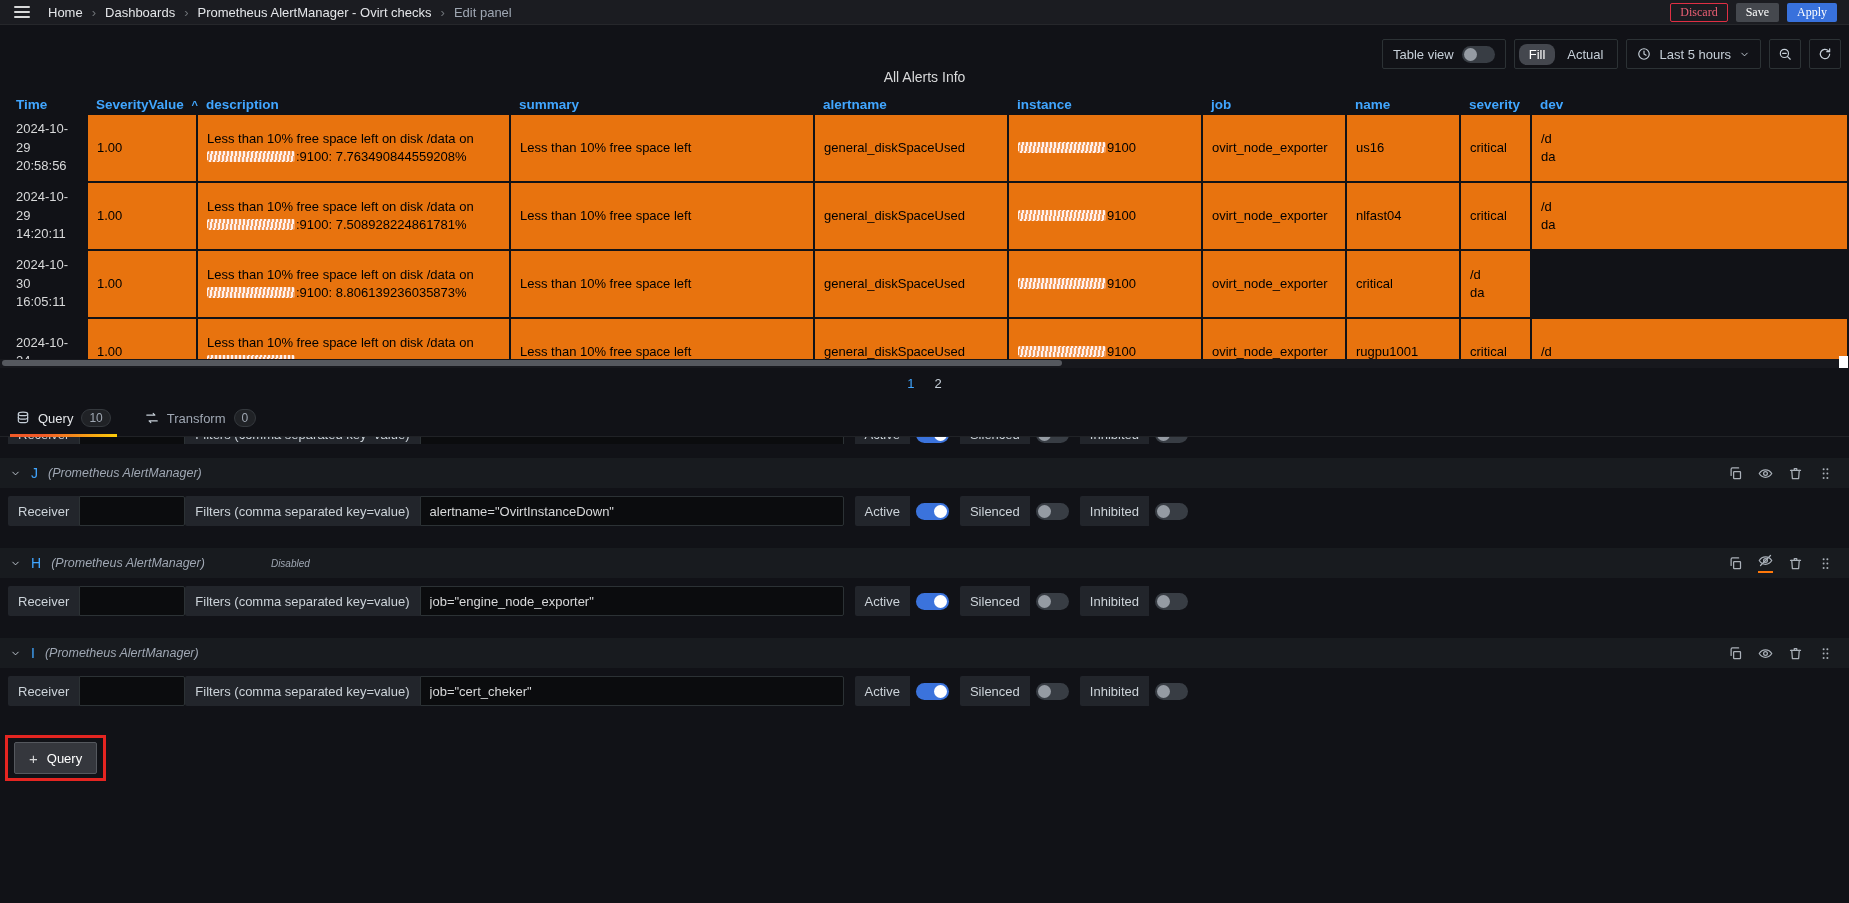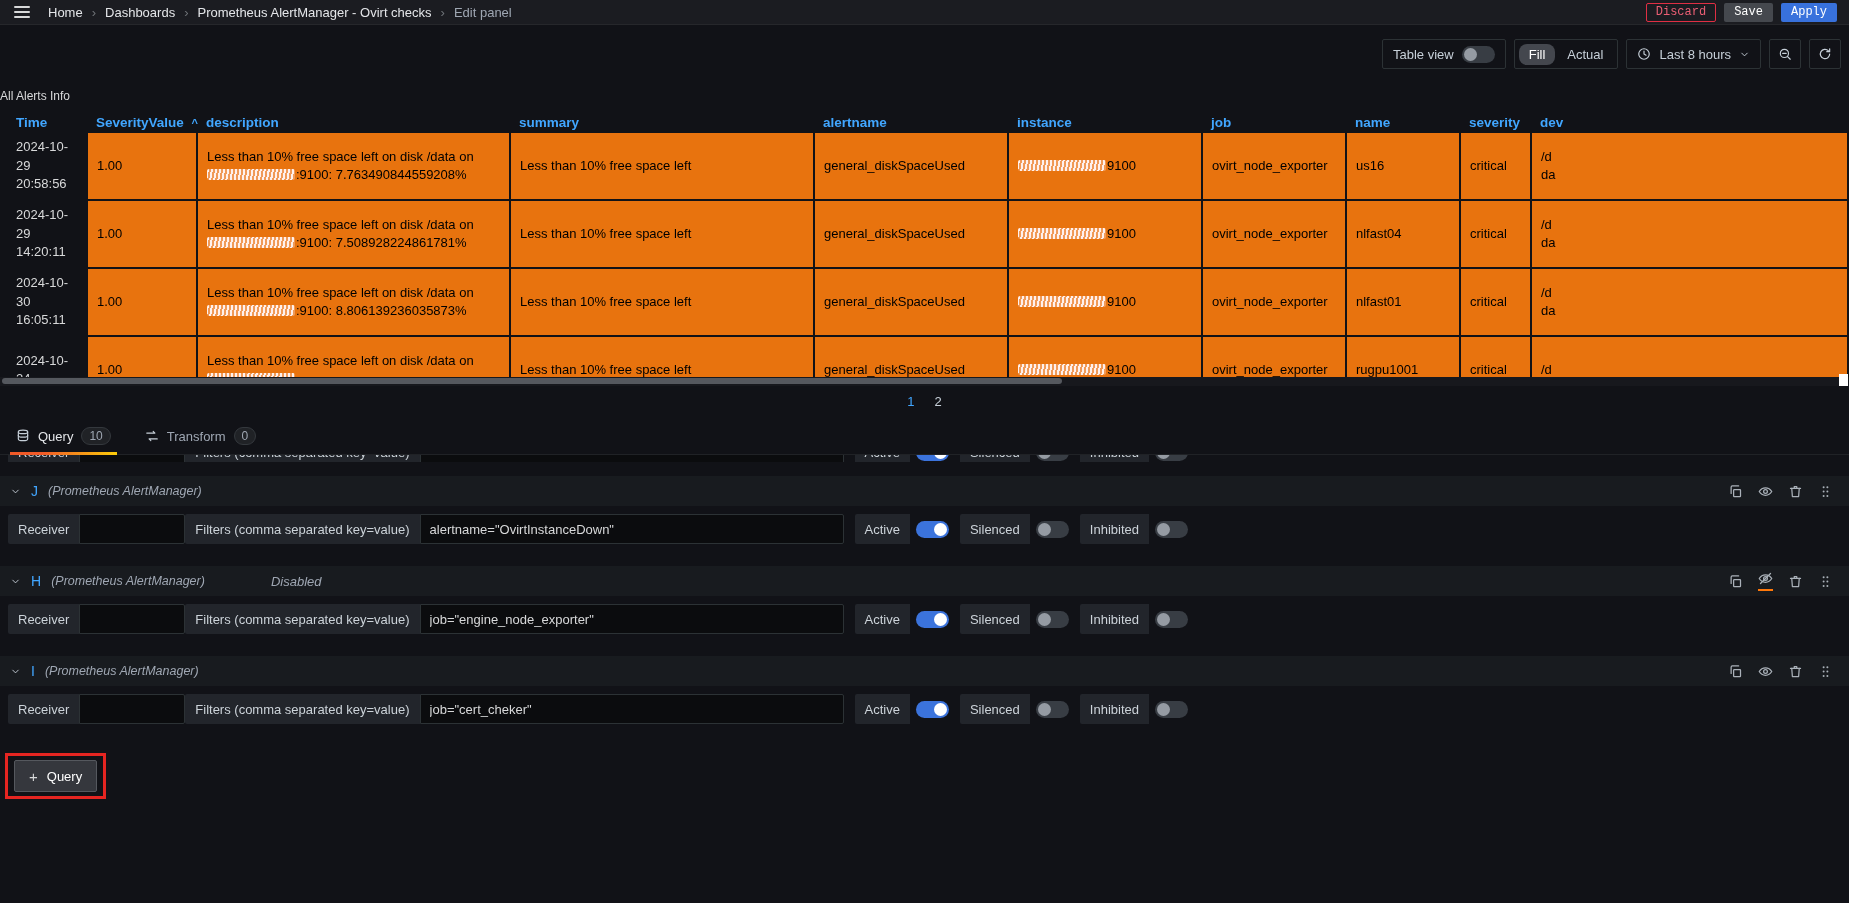--- a/index.html
+++ b/index.html
@@ -10,41 +10,41 @@
 
   
   .topnav{height:25px;background:var(--nav-bg,#1b1c21);display:flex;align-items:center;padding:0 6px;gap:10px;border-bottom:1px solid #26272b}
   .hamburger{display:flex;flex-direction:column;gap:3px;width:16px;margin:0 8px;cursor:pointer}
   .hamburger i{height:2px;background:#d8d9da;display:block;border-radius:1px}
   .crumbs{display:flex;gap:9px;align-items:flex-start}
   .crumb{color:#e4e6e9;cursor:pointer}
   .crumb.dim{color:var(--muted,#9fa7b3);cursor:default}
   .sep{color:#6e7277}
   .nav-actions{margin-left:auto;display:flex;gap:8px;padding-right:6px}
-  .btn{height:19px;padding:0 9px;font-size:12px;border-radius:2px;display:flex;align-items:center;border:1px solid transparent;cursor:pointer;color:#fff;font-family:Liberation Mono, monospace}
+  .btn{height:19px;padding:0 9px;font-size:12px;border-radius:2px;display:flex;align-items:center;border:1px solid transparent;cursor:pointer;color:#fff;font-family:Liberation Serif, serif}
   .btn.discard{background:transparent;border-color:var(--discard,#e02f44);color:#ec5f74}
   .btn.save{background:#45484e}
   .btn.apply{background:var(--apply,#3871dc)}
 
   
   .toolbar{display:flex;justify-content:flex-end;align-items:center;gap:8px;margin:14px 8px 0}
   .tool{height:30px;border:1px solid var(--input-border,#2c3235);border-radius:2px;display:flex;align-items:center;gap:8px;padding:0 10px;color:#c7d0d9;cursor:pointer;background:transparent}
   .tool .opt{padding:3px 10px;border-radius:8px;color:#c7d0d9}
   .tool .opt.sel{background:#44474e;color:#fff}
   .tool.seg{padding:0 4px;gap:2px}
   .tool.icon-only{width:32px;justify-content:center;padding:0}
 
   
   .switch{width:33px;height:17px;border-radius:9px;background:#383d44;position:relative;display:inline-block;cursor:pointer;flex:none}
   .switch .knob{position:absolute;top:2px;left:2px;width:13px;height:13px;border-radius:50%;background:#959ba3}
   .switch.on{background:var(--toggle-on,#3b73dc)}
   .switch.on .knob{left:auto;right:2px;background:#fff}
 
   
-  .panel-title{text-align:left;margin-top:20px;font-size:12px;color:#d8d9da}
+  .panel-title{text-align:center;margin-top:0;font-size:14px;color:#d8d9da}
   .tbl{margin-top:9px}
   .trow{display:grid;grid-template-columns:88px 110px 313px 304px 194px 194px 144px 114px 71px 1fr}
   .thead .hcell{color:var(--link-blue,#41a6ff);font-weight:700;padding:3px 8px;font-size:13.5px;white-space:nowrap;overflow:hidden;cursor:pointer}
   .thead .hcell:first-child{padding-left:16px}
   .tbody{height:244px;overflow:hidden}
   .trow.body{height:68px}
   .cell{background:var(--orange,#e8730e);color:#000;padding:6px 9px;border-right:2px solid var(--bg,#111217);border-bottom:2px solid var(--bg,#111217);display:flex;align-items:center;overflow:hidden;line-height:1.42}
   .cell.time{background:transparent;color:#d8d9da;padding-left:16px}
   .cell .inner{width:100%}
   .cell.dev .inner{white-space:pre-line}
@@ -66,21 +66,21 @@
     background:linear-gradient(90deg,#f05a28 30%,#fbca0a 99%)}
   .badge{border:1px solid #34383d;background:#202226;color:var(--muted,#9fa7b3);border-radius:9px;padding:0 7px;font-size:12px;height:18px;display:flex;align-items:center}
 
   
   .clip-row{height:7px;overflow:hidden}
   .clip-row .qrow{transform:translateY(-26px)}
   .qsection{margin-top:14px}
   .qhead{height:30px;background:#181b1f;display:flex;align-items:center;padding:0 16px 0 10px;gap:10px}
   .qletter{color:var(--link-blue,#41a6ff);font-size:14px;cursor:pointer}
   .qds{color:var(--muted,#9fa7b3);font-style:italic;font-size:12.5px}
-  .qdisabled{color:var(--muted,#9fa7b3);font-style:italic;font-size:13px;margin-left:56px}
+  .qdisabled{color:var(--muted,#9fa7b3);font-style:italic;font-size:10px;margin-left:56px}
   .qicons{margin-left:auto;display:flex;gap:15px;align-items:center}
   .qicons .iw{cursor:pointer;display:flex}
   .qicons svg{width:15px;height:15px;stroke:#aab1b9}
   .iw.underline{border-bottom:2px solid var(--accent-orange,#ff780a);padding-bottom:3px}
   .qrow{display:flex;padding:8px 0 8px 8px}
   .flabel{background:var(--label-bg,#22252b);height:30px;display:flex;align-items:center;padding:0 10px;color:#ccd3d9;white-space:nowrap;border-radius:2px 0 0 2px;flex:none}
   .finput{height:30px;background:var(--input-bg,#0b0c0e);border:1px solid var(--input-border,#2c3235);color:#d8d9da;padding:0 9px;font-size:13px;font-family:inherit;border-radius:0 2px 2px 0;outline:none;flex:none}
   .finput.recv{width:106px}
   .finput.filt{width:424px}
   .tgroup{display:flex;align-items:center;gap:6px;margin-left:11px}
@@ -129,21 +129,21 @@
   </div>
   <div class="tool seg">
     <span class="opt sel">Fill</span>
     <span class="opt">Actual</span>
   </div>
   <div class="tool">
     <svg class="ic" viewBox="0 0 24 24">
         <circle cx="12" cy="12" r="9"></circle>
         <polyline points="12 7 12 12 15.5 14"></polyline>
       </svg>
-    <span>Last 8 hours</span>
+    <span>Last 5 hours</span>
     <svg class="ic sm" viewBox="0 0 24 24">
         <polyline points="6 9 12 15 18 9"></polyline>
       </svg>
   </div>
   <div class="tool icon-only">
     <svg class="ic" viewBox="0 0 24 24">
         <circle cx="11" cy="11" r="7"></circle>
         <line x1="21" y1="21" x2="16" y2="16"></line>
         <line x1="8" y1="11" x2="14" y2="11"></line>
       </svg>
@@ -262,23 +262,20 @@
       <div class="cell">
           <div class="inner">general_diskSpaceUsed</div>
         </div>
       <div class="cell">
           <div class="inner"><span class="scrib"></span><span>9100</span></div>
         </div>
       <div class="cell">
           <div class="inner">ovirt_node_exporter</div>
         </div>
       <div class="cell">
-          <div class="inner">nlfast01</div>
-        </div>
-      <div class="cell">
           <div class="inner">critical</div>
         </div>
       <div class="cell dev">
           <div class="inner">/d
 da</div>
         </div>
     </div>
 
     <div class="trow body">
       <div class="cell time">

